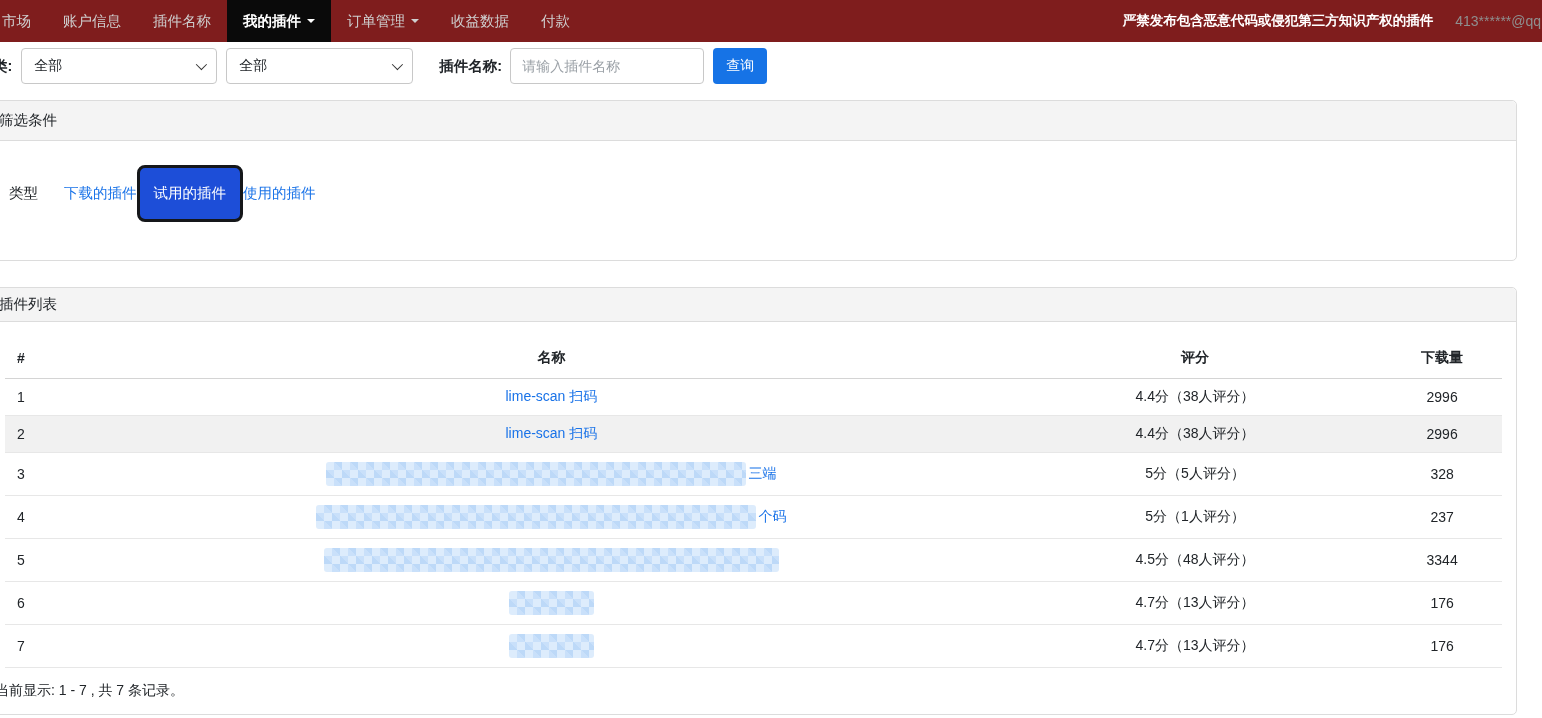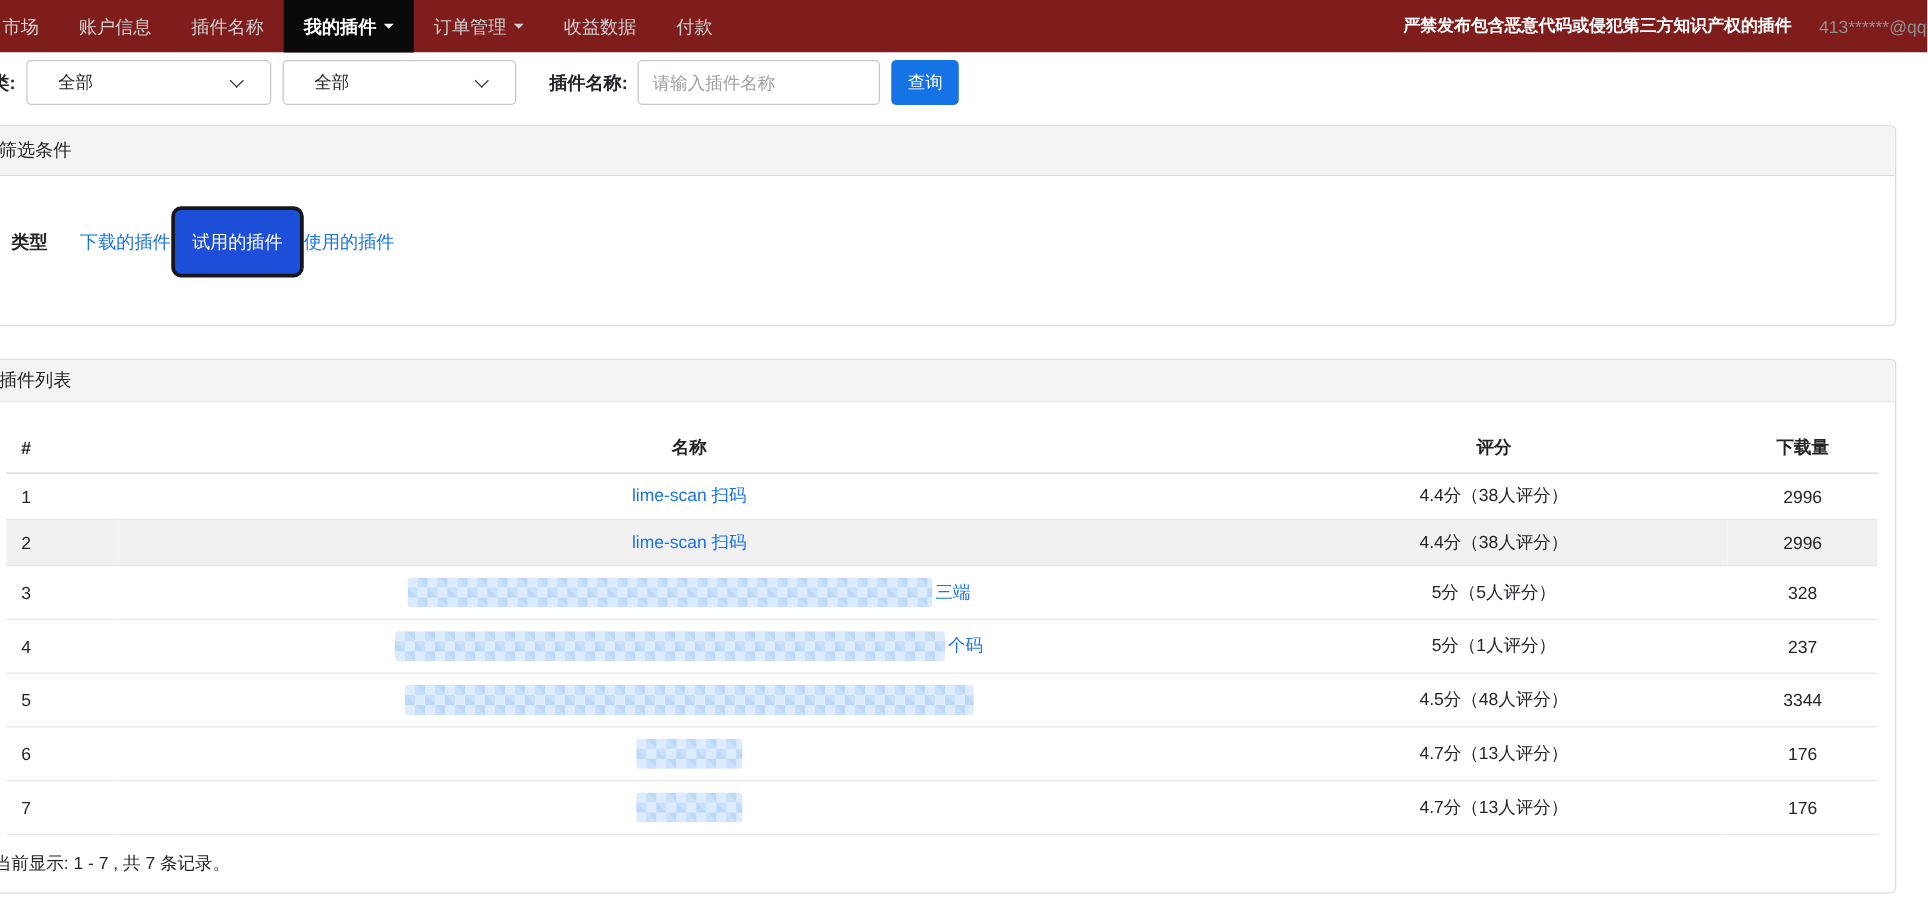--- a/index.html
+++ b/index.html
@@ -20,40 +20,40 @@
   .nav-warning { color:#fff; font-weight:bold; font-size:13.5px;margin-left:32px; }
   .nav-email { color:#8f8f8f; font-size:14px; }
 
   
   .filter-bar { height:48px; display:flex; align-items:center; background:#fff; }
   .filter-label { font-weight:bold; font-size:14.5px; }
   .lbl-category { margin-left:-7px; margin-right:9px; }
   .lbl-name { margin-left:26px; margin-right:8px; }
   .select-box { width:196px; height:36px; border:1px solid #c8c8c8; border-radius:4px;
     background:#fff; display:flex; align-items:center; justify-content:space-between;
-    padding:0 24px; cursor:pointer; }
+    padding:0 12px; cursor:pointer; }
   .select-box + .select-box { margin-left:9px; width:187px; }
   .chevron-down { width:8px; height:8px; border-right:1.8px solid #333; border-bottom:1.8px solid #333;
     transform:rotate(45deg) translateY(-2px); display:inline-block; }
   .text-input { width:194px; height:36px; border:1px solid #c8c8c8; border-radius:4px;
     padding:12px 11px; font-size:14px; font-family:inherit; color:#212529; }
   .text-input::placeholder { color:#9aa0a6; }
   .btn-primary { margin-left:9px; height:36px; padding:0 13px; background:#1673e6; color:#fff;
     border:none; border-radius:4px; font-size:14px; font-family:Liberation Serif, serif; cursor:pointer; }
 
   
   .card { margin-left:-10px; width:1527px; border:1px solid #dcdcdc; border-radius:5px;
     background:#fff; }
   .card-1 { margin-top:10px; }
   .card-2 { margin-top:26px; }
   .card-header { background:#f4f4f4; border-bottom:1px solid #dcdcdc; padding:10px 8px;
     border-radius:5px 5px 0 0; font-size:14.5px; color:#212529; }
   .card-2 .card-header { padding:7px 8px; }
   .card-body-1 { padding:24px 18px 38px 18px; display:flex; align-items:center; gap:26px; }
-  .type-label { font-weight:bold; font-size:14.5px;text-align:center; }
+  .type-label { font-weight:normal; font-size:14.5px;text-align:center; }
   .tab-link { color:#1a73e8; text-decoration:none; font-size:14.5px; cursor:pointer; }
   .tab-active { background:#1d4ed8; color:#fff; border:3px solid #15171a; border-radius:8px;
     padding:16px 14px; font-size:14.5px; cursor:pointer; }
   .card-body-2 { padding:16px 14px 14px 14px; }
 
   
   table { width:100%; border-collapse:collapse; }
   th { font-weight:bold; font-size:14px; padding:11px 12px; border-bottom:1px solid #d4d4d4; }
   td { font-size:14px; padding:9px 12px; border-bottom:1px solid #e7e7e7; }
   .col-rank { text-align:left; width:6%; }

